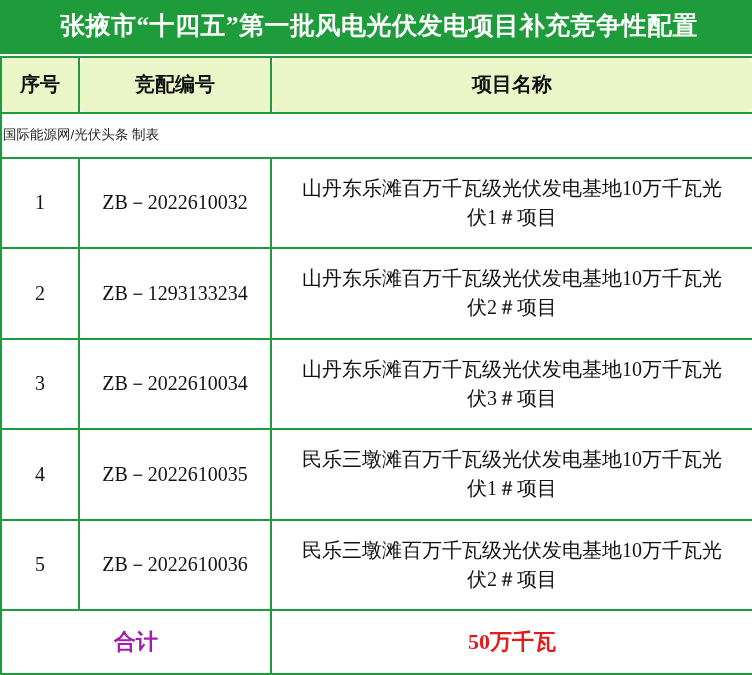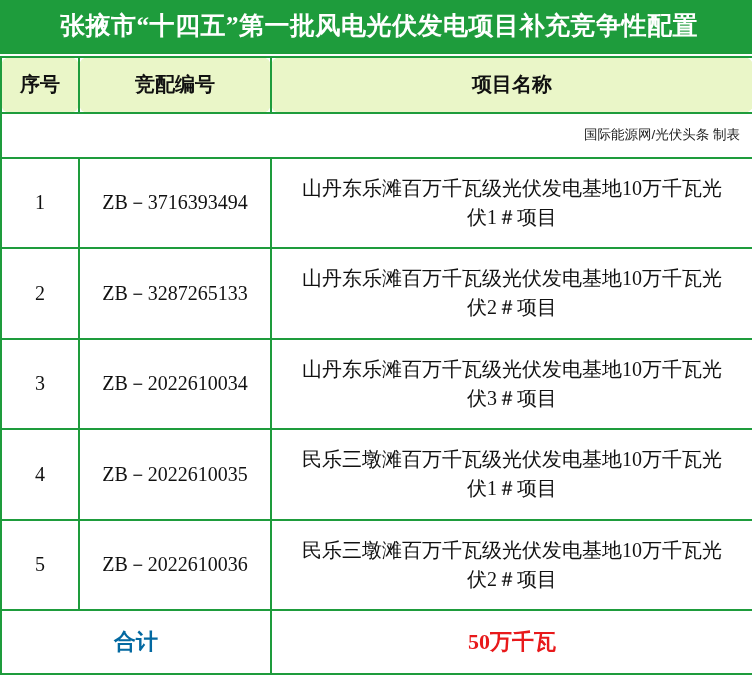--- a/index.html
+++ b/index.html
@@ -52,21 +52,20 @@
     color: #111111;
     font-size: 20px;
     font-weight: bold;
     text-align: center;
     height: 56px;
     font-family: "Liberation Serif", "DejaVu Serif", serif;
     border-radius: 9px;
   }
   .credit-row td {
     height: 42px;
-    text-align: right;
     vertical-align: middle;
     padding-right: 12px;
     font-size: 13.5px;
     color: #222222;
     font-family: "Liberation Sans", "DejaVu Sans", sans-serif;
     border-top: 2px solid #1e9c3c;
     border-bottom: 2px solid #1e9c3c;
   }
   tbody.data td {
     height: 84px;
@@ -82,21 +81,21 @@
     padding: 4px 22px;
   }
   tfoot td {
     height: 64px;
     font-size: 22px;
     font-weight: bold;
     text-align: center;
     vertical-align: middle;
   }
   tfoot td.total-label {
-    color: #0369a1;
+    color: #a21caf;
   }
   tfoot td.total-value {
     color: #e8191b;
     margin-left: 27px;
   }
 </style>
 </head>
 <body>
 
 <div class="sheet">
@@ -117,26 +116,26 @@
       </tr>
     </thead>
     <tbody>
       <tr class="credit-row">
         <td colspan="3">国际能源网/光伏头条 制表</td>
       </tr>
     </tbody>
     <tbody class="data">
       <tr>
         <td>1</td>
-        <td>ZB－3716393494</td>
+        <td>ZB－2022610032</td>
         <td class="name">山丹东乐滩百万千瓦级光伏发电基地10万千瓦光伏1＃项目</td>
       </tr>
       <tr>
         <td>2</td>
-        <td>ZB－3287265133</td>
+        <td>ZB－1293133234</td>
         <td class="name">山丹东乐滩百万千瓦级光伏发电基地10万千瓦光伏2＃项目</td>
       </tr>
       <tr>
         <td>3</td>
         <td>ZB－2022610034</td>
         <td class="name">山丹东乐滩百万千瓦级光伏发电基地10万千瓦光伏3＃项目</td>
       </tr>
       <tr>
         <td>4</td>
         <td>ZB－2022610035</td>

